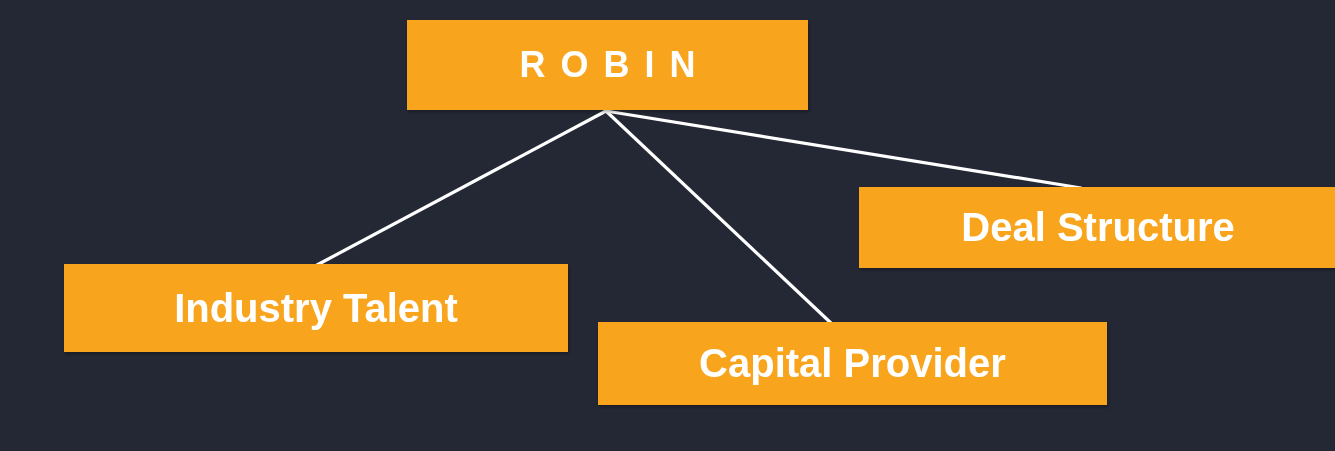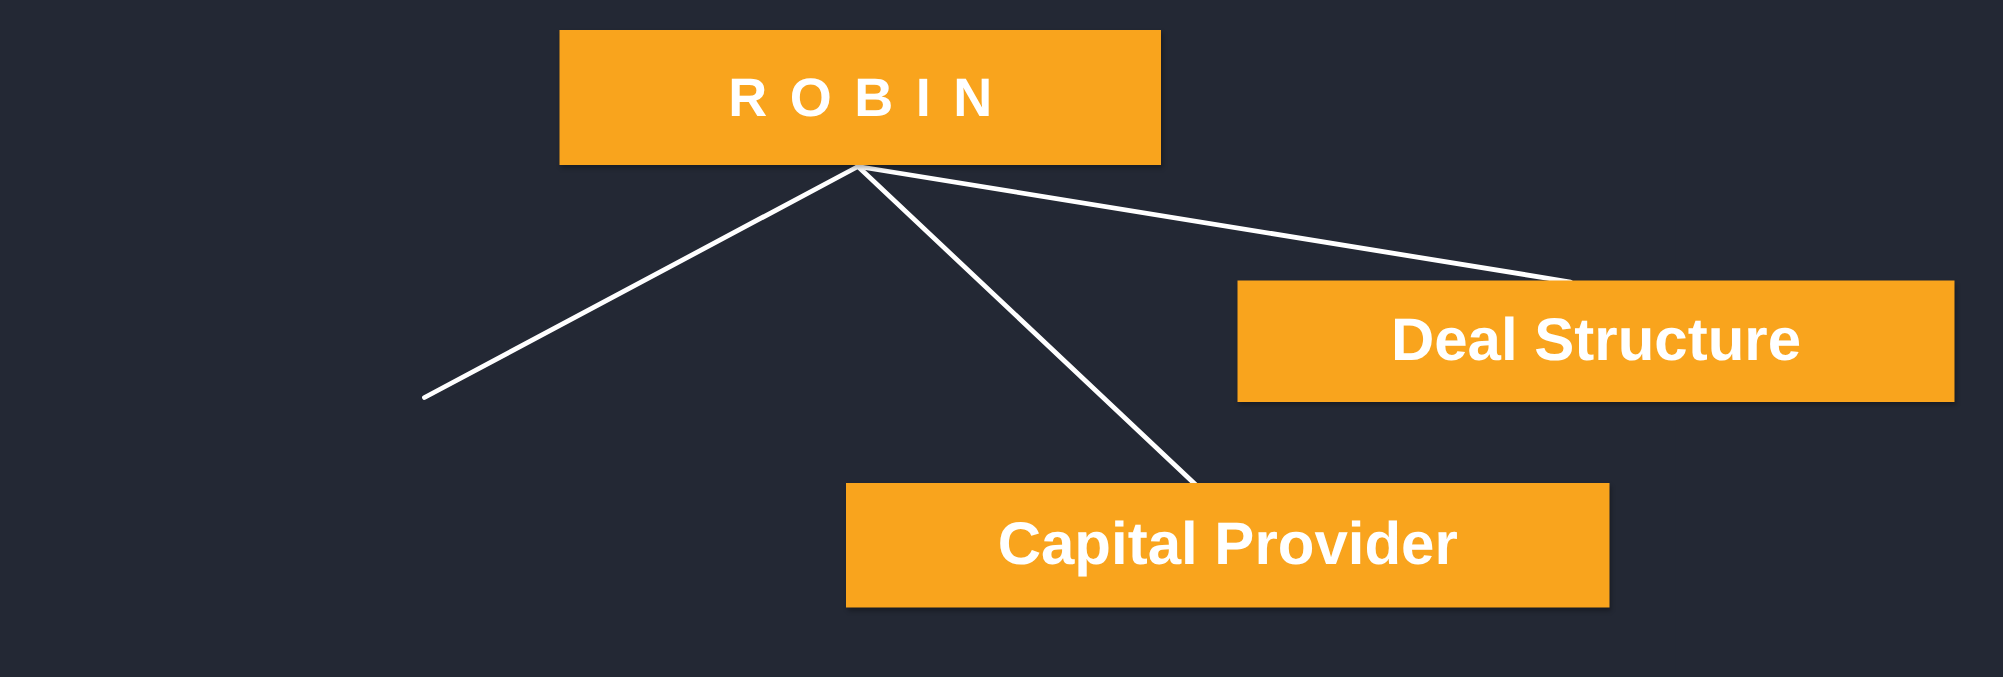--- a/index.html
+++ b/index.html
@@ -12,20 +12,21 @@
   html, body {
     width: 1335px; height: 451px;
     background: var(--bg);
     overflow: hidden;
     font-family: "Liberation Sans", "DejaVu Sans", sans-serif;
   }
   .stage {
     position: relative;
     width: 1117px; height: 451px;
     background: var(--bg);
+    margin-left: 34px;
   }
   .edges {
     position: absolute;
     left: 0; top: 0;
     width: 1335px; height: 451px;
     pointer-events: none;
   }
   .edges line {
     stroke: var(--line);
     stroke-width: 3.2;
@@ -73,20 +74,23 @@
   <svg class="edges" width="1335" height="451" viewBox="0 0 1335 451" aria-hidden="true">
     <line x1="572" y1="111" x2="283" y2="265"></line>
     <line x1="572" y1="111" x2="798" y2="324"></line>
     <line x1="572" y1="111" x2="1047" y2="188"></line>
   </svg>
 
   <div class="node node-root">
     <span class="node-label">ROBIN</span>
   </div>
 
+  <div class="node node-industry-talent">
+    <span class="node-label">Industry Talent</span>
+  </div>
 
   <div class="node node-capital-provider">
     <span class="node-label">Capital Provider</span>
   </div>
 
   <div class="node node-deal-structure">
     <span class="node-label">Deal Structure</span>
   </div>
 
 </div>

